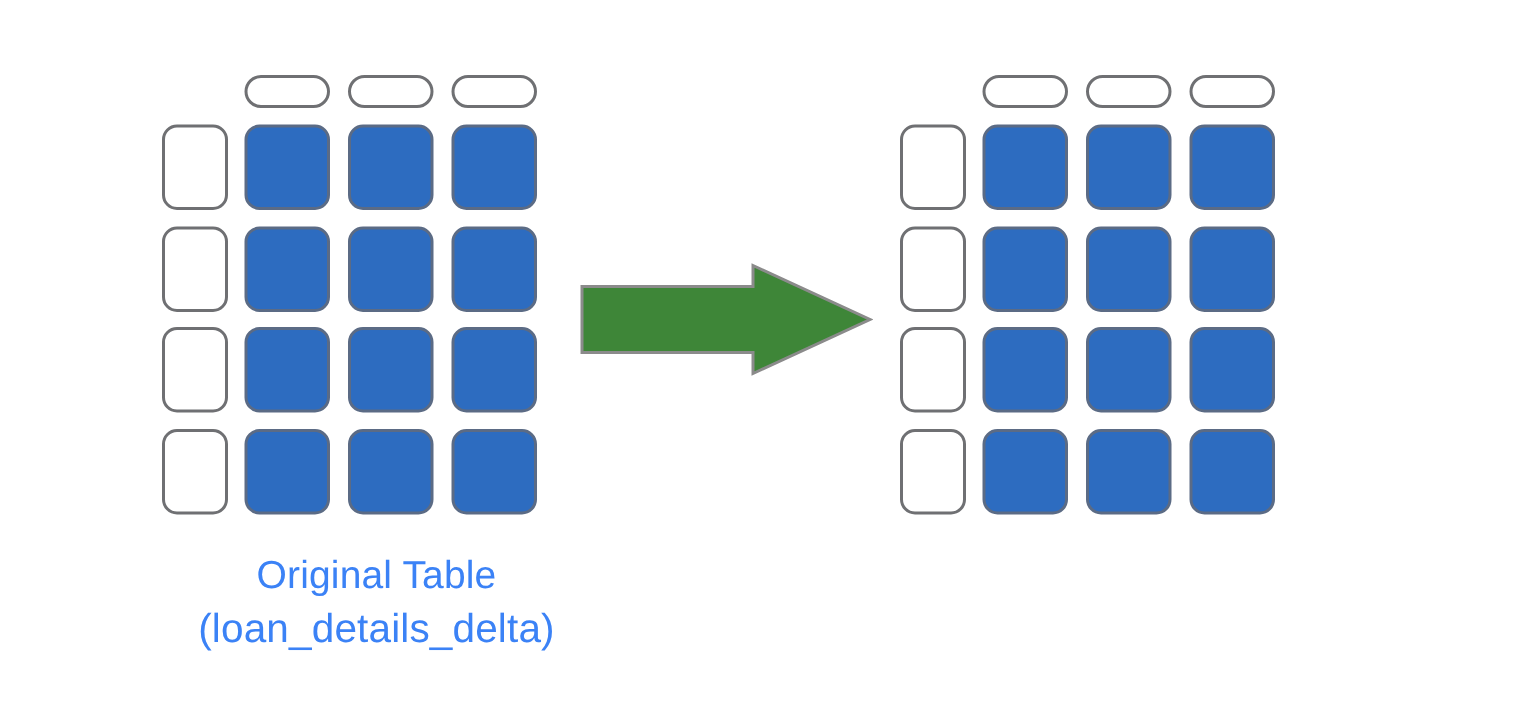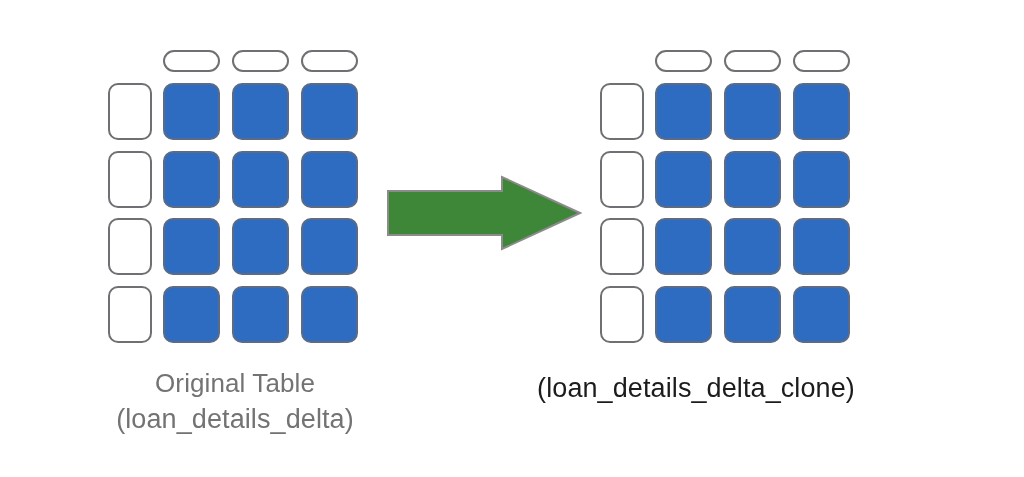--- a/index.html
+++ b/index.html
@@ -124,21 +124,21 @@
 
       <div class="data-cell" style="left: 163px; top: 218px; background: rgb(45, 108, 192); border-color: rgb(91, 107, 133);"></div>
       <div class="data-cell" style="left: 232px; top: 218px; background: rgb(45, 108, 192); border-color: rgb(91, 107, 133);"></div>
       <div class="data-cell" style="left: 301px; top: 218px; background: rgb(45, 108, 192); border-color: rgb(91, 107, 133);"></div>
 
       <div class="data-cell" style="left: 163px; top: 286px; background: rgb(45, 108, 192); border-color: rgb(91, 107, 133);"></div>
       <div class="data-cell" style="left: 232px; top: 286px; background: rgb(45, 108, 192); border-color: rgb(91, 107, 133);"></div>
       <div class="data-cell" style="left: 301px; top: 286px; background: rgb(45, 108, 192); border-color: rgb(91, 107, 133);"></div>
     </div>
 
-    <div class="caption" style="left: 0px; top: 368px; width: 470px; color: #737373;">
+    <div class="caption" style="left: 16px; top: 368px; width: 470px; color: #3b82f6;">
       <div class="caption-title">Original Table</div>
       <div class="caption-sub">(loan_details_delta)</div>
     </div>
   </div>
 
   <div id="arrow-wrap">
     <svg width="196" height="76" viewBox="0 0 196 76" xmlns="http://www.w3.org/2000/svg">
       <polygon points="2,16 116,16 116,2 194,38 116,74 116,60 2,60" fill="#3e8638" stroke="#8b8b8b" stroke-width="2" stroke-linejoin="miter"></polygon>
     </svg>
   </div>
@@ -167,17 +167,16 @@
       <div class="data-cell" style="left: 163px; top: 218px; background: rgb(45, 108, 192); border-color: rgb(91, 107, 133);"></div>
       <div class="data-cell" style="left: 232px; top: 218px; background: rgb(45, 108, 192); border-color: rgb(91, 107, 133);"></div>
       <div class="data-cell" style="left: 301px; top: 218px; background: rgb(45, 108, 192); border-color: rgb(91, 107, 133);"></div>
 
       <div class="data-cell" style="left: 163px; top: 286px; background: rgb(45, 108, 192); border-color: rgb(91, 107, 133);"></div>
       <div class="data-cell" style="left: 232px; top: 286px; background: rgb(45, 108, 192); border-color: rgb(91, 107, 133);"></div>
       <div class="data-cell" style="left: 301px; top: 286px; background: rgb(45, 108, 192); border-color: rgb(91, 107, 133);"></div>
     </div>
 
     <div class="caption" style="left: -62px; top: 368px; width: 532px; color: rgb(28, 28, 28);">
-      <div class="caption-sub">(loan_details_delta_clone)</div>
     </div>
   </div>
 
 </div>
 
 </body></html>

